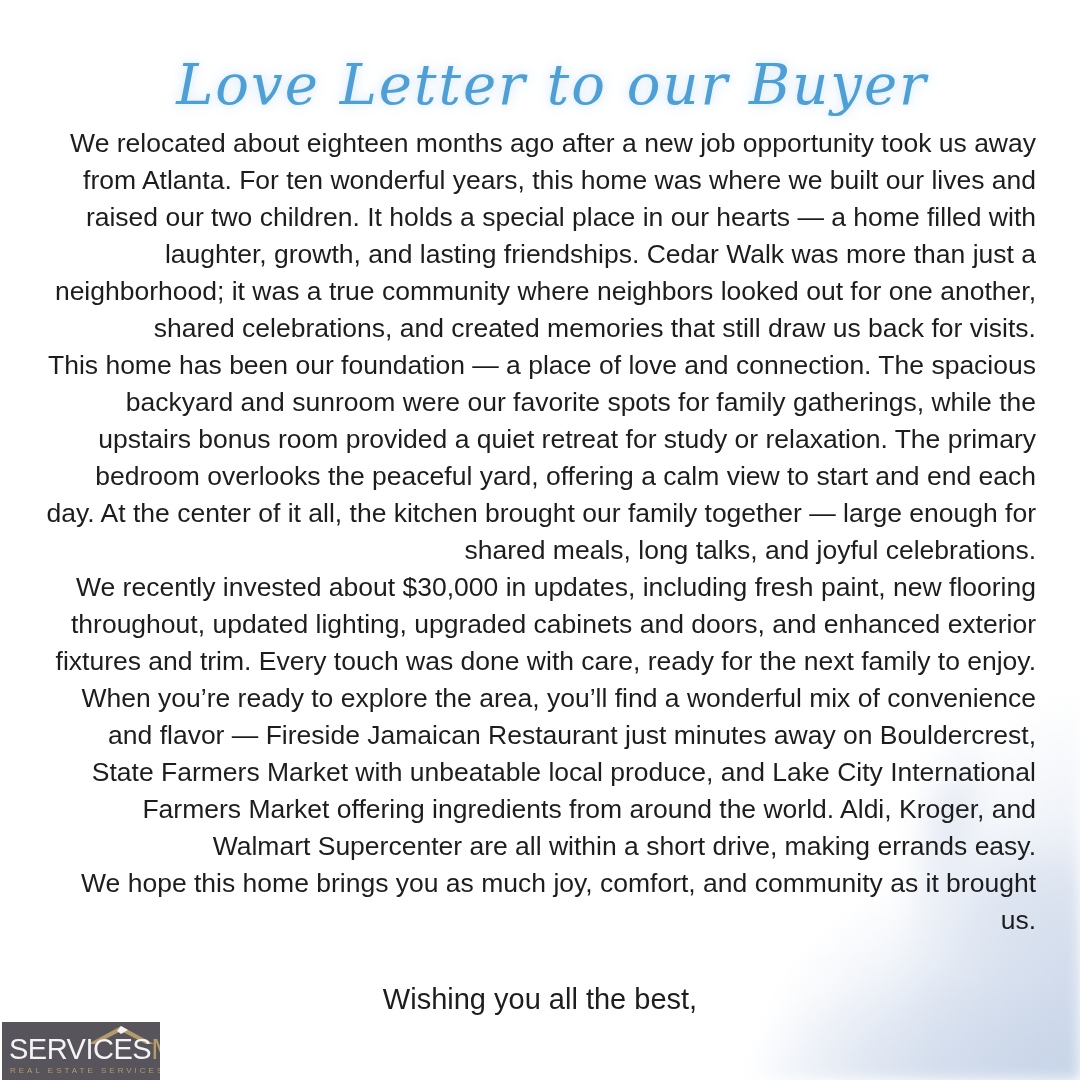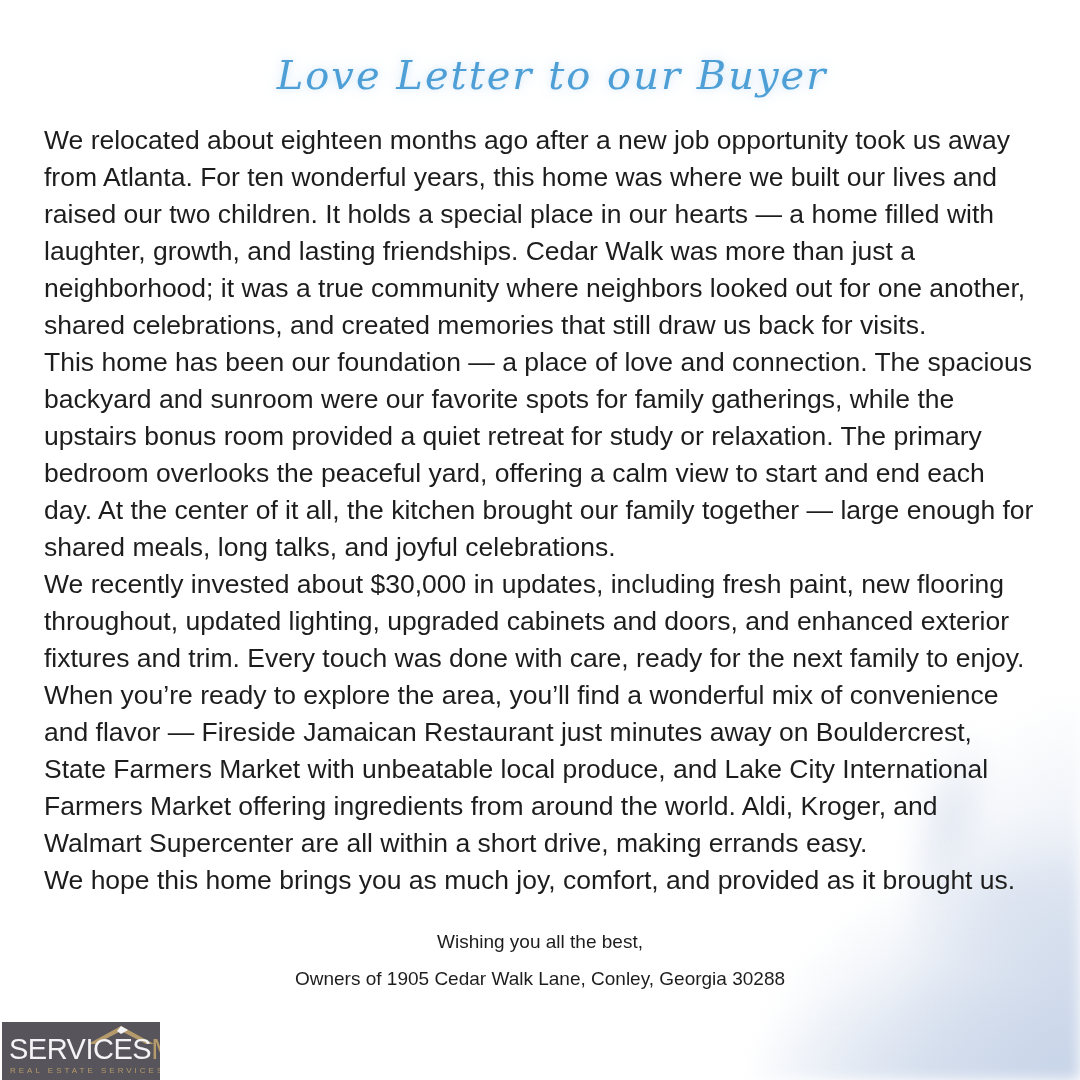--- a/index.html
+++ b/index.html
@@ -26,47 +26,47 @@
   .watercolor-wisp {
     position: absolute; right: 70px; bottom: 120px;
     width: 120px; height: 280px;
     pointer-events: none;
     transform: rotate(14deg);
     filter: blur(10px);
     background: radial-gradient(ellipse 60px 140px at 50% 50%, rgba(206,216,233,0.55), rgba(206,216,233,0) 70%);
   }
 
   .page-title {
-    margin: 52px 0 24px 0;
+    margin: 52px 0 8px 0;
     text-align: center;
     font-family: "DejaVu Serif", serif;
     font-style: italic;
     font-weight: normal;
-    font-size: 40px;
+    font-size: 56px;
     letter-spacing: 2px;
     color: var(--accent, #4d9fd6);
     text-shadow: 0 0 14px rgba(208,230,247,0.95), 0 0 4px rgba(226,240,251,0.85);
     padding-left: 24px;
   }
 
   .letter-body {
     width: 992px;
     margin: 0 auto;
-    text-align: left;
+    text-align: right;
     font-size: 26.5px;
     line-height: 37px;
     color: var(--ink, #1d1d1d);
     position: relative; z-index: 2;
   }
   .letter-body p { margin: 0; }
 
   .closing {
-    margin-top: 24px;
+    margin-top: 42px;
     text-align: center;
-    font-size: 19px;
+    font-size: 29px;
     line-height: 37px;
     color: var(--ink, #1d1d1d);
     position: relative; z-index: 2;
   }
 
   
   .mls-logo {
     position: absolute; left: 2px; bottom: 0;
     width: 158px; height: 58px;
     background: var(--logo-bg, #57555b);
@@ -98,26 +98,25 @@
   <div class="watercolor"></div>
   <div class="watercolor-wisp"></div>
 
   <h1 class="page-title">Love Letter to our Buyer</h1>
 
   <div class="letter-body">
     <p>We relocated about eighteen months ago after a new job opportunity took us away from Atlanta. For ten wonderful years, this home was where we built our lives and raised our two children. It holds a special place in our hearts — a home filled with laughter, growth, and lasting friendships. Cedar Walk was more than just a neighborhood; it was a true community where neighbors looked out for one another, shared celebrations, and created memories that still draw us back for visits.</p>
     <p>This home has been our foundation — a place of love and connection. The spacious backyard and sunroom were our favorite spots for family gatherings, while the upstairs bonus room provided a quiet retreat for study or relaxation. The primary bedroom overlooks the peaceful yard, offering a calm view to start and end each day. At the center of it all, the kitchen brought our family together — large enough for shared meals, long talks, and joyful celebrations.</p>
     <p>We recently invested about $30,000 in updates, including fresh paint, new flooring throughout, updated lighting, upgraded cabinets and doors, and enhanced exterior fixtures and trim. Every touch was done with care, ready for the next family to enjoy.</p>
     <p>When you’re ready to explore the area, you’ll find a wonderful mix of convenience and flavor — Fireside Jamaican Restaurant just minutes away on Bouldercrest, State Farmers Market with unbeatable local produce, and Lake City International Farmers Market offering ingredients from around the world. Aldi, Kroger, and Walmart Supercenter are all within a short drive, making errands easy.</p>
-    <p>We hope this home brings you as much joy, comfort, and provided as it brought us.</p>
+    <p>We hope this home brings you as much joy, comfort, and community as it brought us.</p>
   </div>
 
   <div class="closing">
     <div>Wishing you all the best,</div>
-    <div>Owners of 1905 Cedar Walk Lane, Conley, Georgia 30288</div>
   </div>
 
   <div class="mls-logo">
     <svg class="mls-roof" viewBox="0 0 66 20">
       <polygon points="33,2 66,20 58,20 33,7 8,20 0,20" fill="#b59a6b"></polygon>
       <polygon points="33,2 40,6 33,10 29,7" fill="#f4f3f5"></polygon>
     </svg>
     <div class="mls-name"><span>SERVICES</span><span class="gold">MLS</span></div>
     <div class="mls-tagline">REAL ESTATE SERVICES</div>
   </div>

